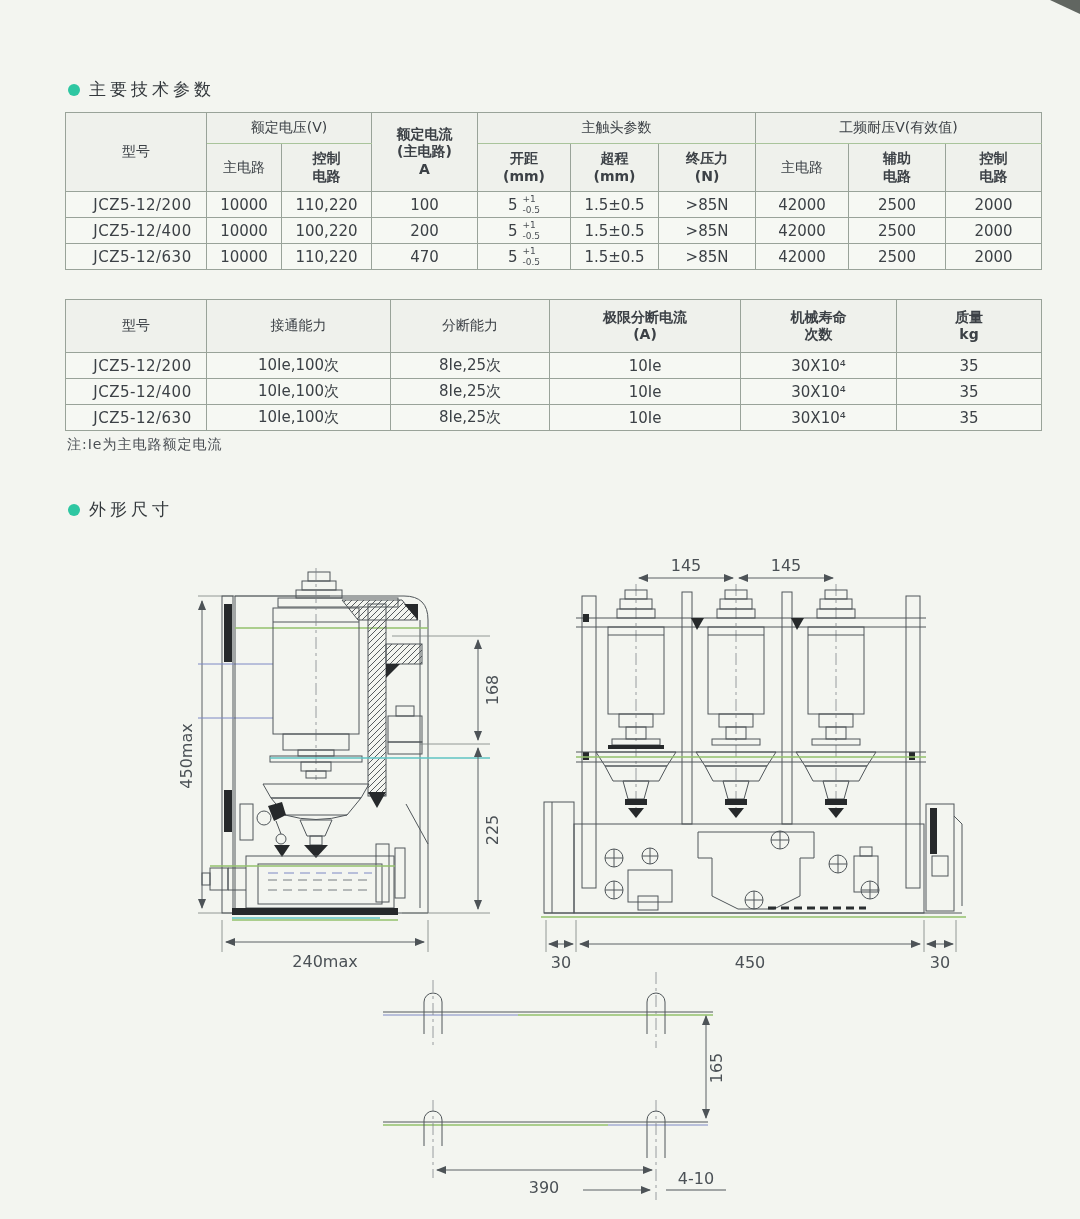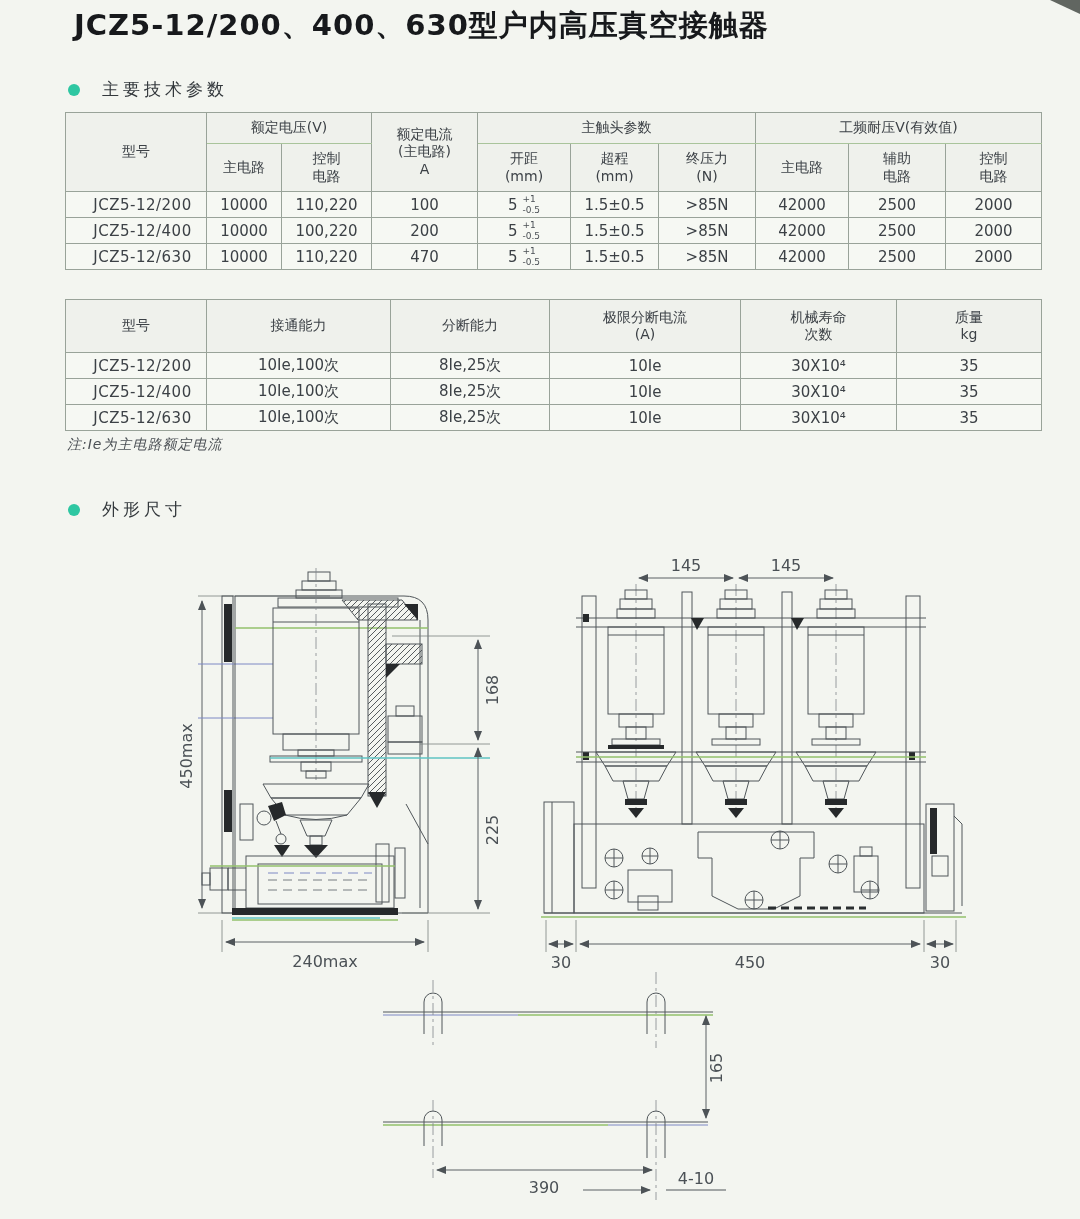--- a/index.html
+++ b/index.html
@@ -2,43 +2,43 @@
 <html><head>
 <meta charset="utf-8">
 <style>
   html,body{margin:0;padding:0;width:1080px;height:1219px;overflow:hidden;
     background:#f3f5f0;font-family:"DejaVu Sans","Liberation Sans",sans-serif;}
   .page{position:relative;width:1080px;height:1219px;}
   .scan-corner{position:absolute;top:0;right:0;width:0;height:0;
     border-top:14px solid #474c48;border-left:30px solid transparent;opacity:.85;}
   .page-title{position:absolute;left:74px;top:6px;font-size:29px;font-weight:bold;
     color:#17191c;letter-spacing:1px;margin:0;}
-  .section-head{position:absolute;display:flex;align-items:center;gap:22px;}
+  .section-head{position:absolute;display:flex;align-items:center;gap:9px;}
   .section-head.s1{left:68px;top:78px;}
   .section-head.s2{left:68px;top:498px;}
   .bullet{width:12px;height:12px;border-radius:50%;background:#2ec7a2;flex:0 0 auto;}
   .section-label{font-size:17px;color:#33383c;letter-spacing:4px;font-weight:500;}
   table{position:absolute;border-collapse:collapse;table-layout:fixed;background:#f6f8f3;}
   .t1{left:65px;top:112px;width:976px;}
   .t2{left:65px;top:299px;width:976px;}
   th,td{border:1px solid #99a399;color:#3c4146;text-align:center;padding:0;
     font-weight:normal;font-size:15px;overflow:hidden;}
   th{font-size:14px;background:#eff1ec;}
   .t1 .hr1 th{height:30px;}
   .t1 .hr2 th{height:47px;}
   .t1 td{height:25px;}
   .t2 .hr1 th{height:52px;}
   .t2 td{height:25px;}
   td.model{text-align:center;padding-left:13px;letter-spacing:.5px;}
-  .prelines{white-space:pre-line;line-height:1.25;}
+  .prelines{white-space:pre-line;line-height:1.25;font-weight:bold;}
   .grp{border-bottom-color:#a9c49b;}
   .tolwrap{display:inline-flex;align-items:center;}
   .tol{display:inline-flex;flex-direction:column;font-size:9px;line-height:1.2;
     margin-left:5px;text-align:left;color:#4a4f54;}
-  .note{position:absolute;left:67px;top:436px;font-size:14px;color:#4a4f54;letter-spacing:1px;font-style:italic;}
+  .note{position:absolute;left:67px;top:436px;font-size:14px;color:#4a4f54;letter-spacing:1px;}
   .drawing{position:absolute;}
   #sideView{left:180px;top:568px;}
   #frontView{left:536px;top:556px;}
   #planView{left:378px;top:960px;}
   .ln{fill:none;stroke:#50565a;stroke-width:1;}
   .dark{fill:#26292b;stroke:none;}
   .dim{fill:none;stroke:#5a6064;stroke-width:1;
     marker-start:url(#dimarrow);marker-end:url(#dimarrow);}
   .lead{fill:none;stroke:#5a6064;stroke-width:1;marker-end:url(#dimarrow);}
   .ext{fill:none;stroke:#7a807e;stroke-width:.8;}
@@ -49,21 +49,20 @@
   .acc-b{fill:none;stroke:#7d88c4;stroke-width:1;}
   .darkdash{fill:none;stroke:#2a2e30;stroke-width:3;stroke-dasharray:8 5;}
   svg text{fill:#4b5156;font-size:16px;font-family:"DejaVu Sans","Liberation Sans",sans-serif;}
 </style>
 </head>
 <body>
 
 <div class="page">
   <div class="scan-corner"></div>
 
-  <h1 class="page-title">JCZ5-12/200、400、630型户内高压真空接触器</h1>
 
   <div class="section-head s1">
     <span class="bullet"></span>
     <span class="section-label">主要技术参数</span>
   </div>
 
   <table class="t1">
     <colgroup>
       <col style="width:141px">
         <col style="width:75px">

